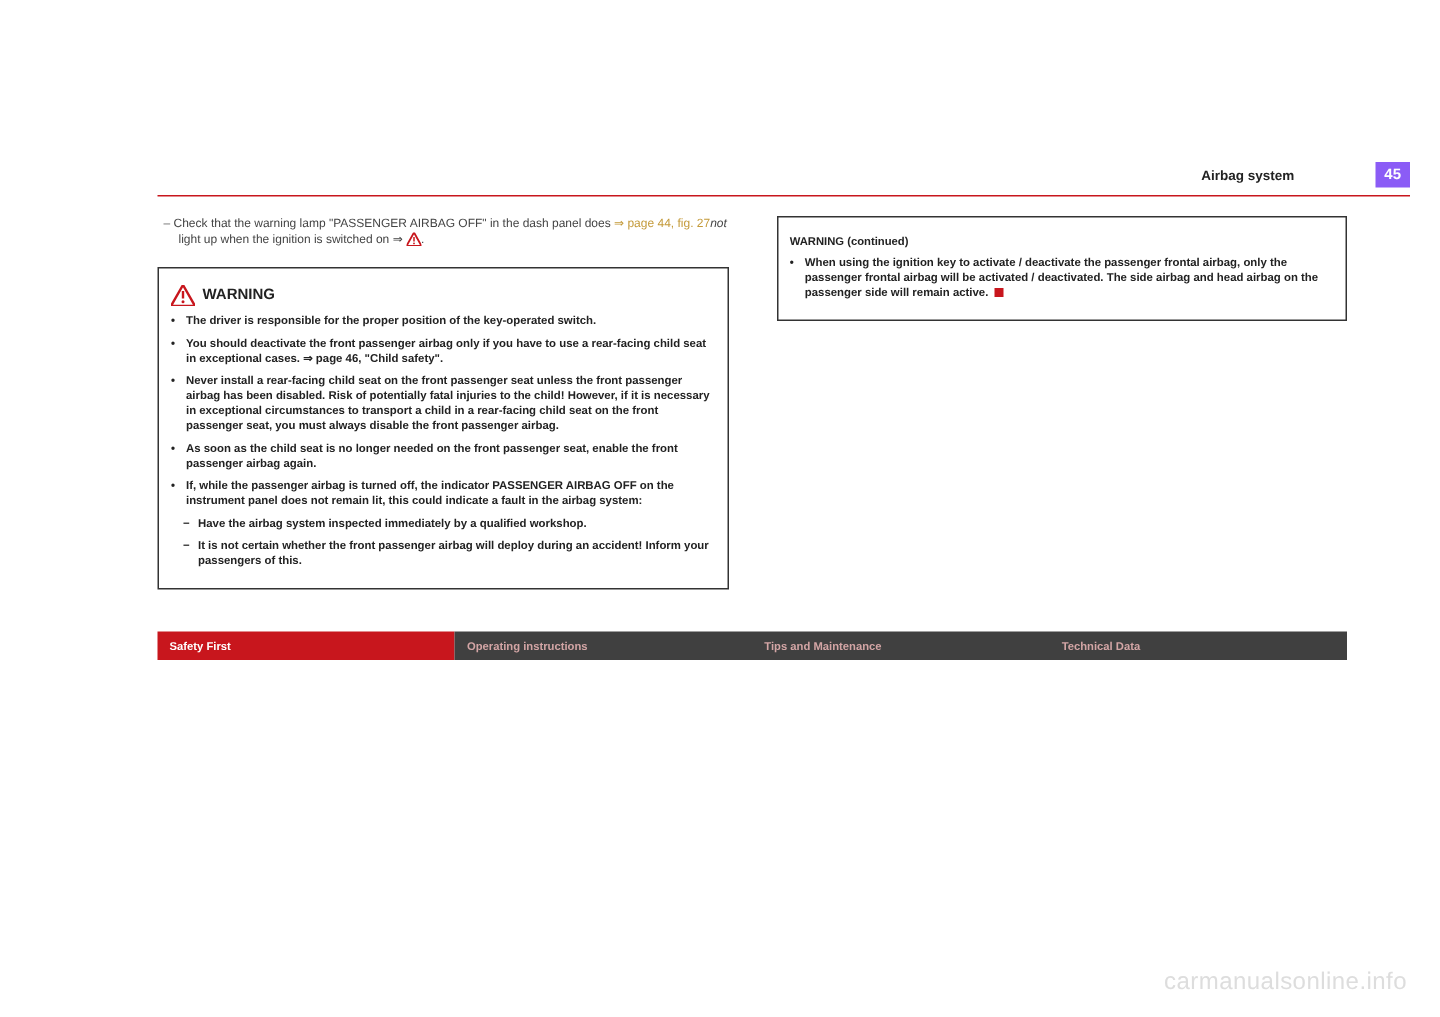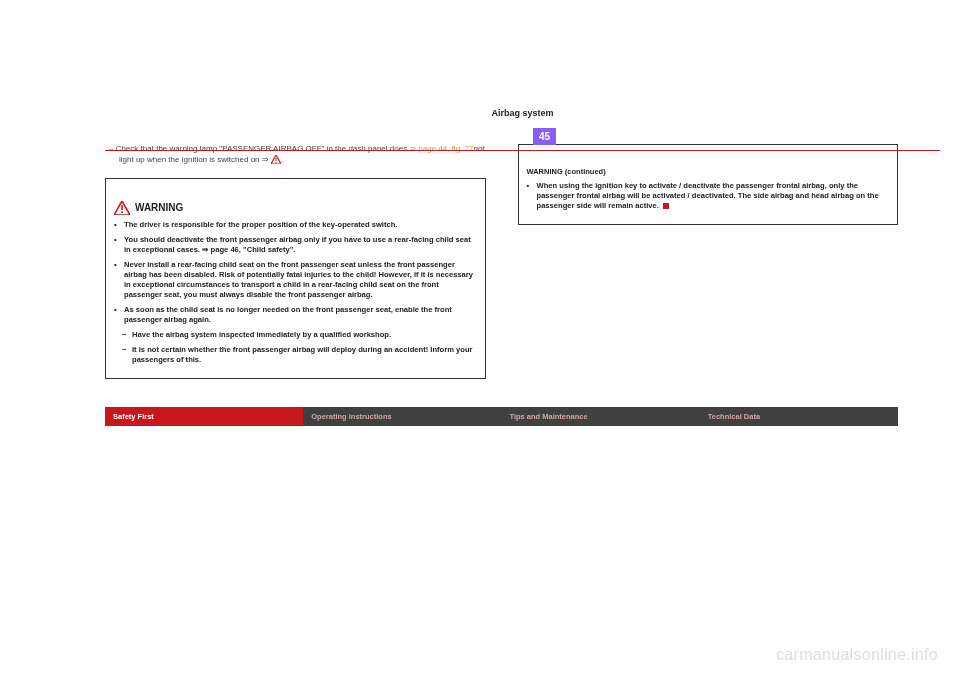--- a/index.html
+++ b/index.html
@@ -21,21 +21,20 @@
       left: 0;
       right: 0;
       padding: 0 20px 0 105px;
     }
     .header-row {
       display: flex;
       justify-content: flex-end;
       align-items: center;
       gap: 10px;
       padding-bottom: 3px;
-      flex-direction: column;
     }
     .section-title {
       font-size: 9px;
       font-weight: bold;
       color: #222;
     }
     .page-number {
       background: #8b5cf6;
       color: #fff;
       font-weight: bold;
@@ -66,21 +65,21 @@
     }
     .instr .dash { color: #666; }
     .link { color: #c49a3a; }
     .ital { font-style: italic; }
     .tri-icon {
       display:inline-block;
       vertical-align: middle;
     }
     .warning-box {
       border: 1px solid #333;
-      padding: 22px 8px 8px 8px;
+      padding: 11px 8px 8px 8px;
     }
     .warning-header {
       display: flex;
       align-items: center;
       gap: 5px;
       margin-bottom: 5px;
       text-align: center;
     }
     .warn-tri {
       width: 16px;
@@ -193,20 +192,21 @@
               <line x1="8" y1="4" x2="8" y2="9" stroke="#c8161d" stroke-width="1.6"></line>
               <circle cx="8" cy="11.2" r="1" fill="#c8161d"></circle>
             </svg>
           <span class="warning-title">WARNING</span>
         </div>
         <ul>
           <li class="bullet">The driver is responsible for the proper position of the key-operated switch.</li>
           <li class="bullet">You should deactivate the front passenger airbag only if you have to use a rear-facing child seat in exceptional cases. ⇒ page 46, "Child safety".</li>
           <li class="bullet">Never install a rear-facing child seat on the front passenger seat unless the front passenger airbag has been disabled. Risk of potentially fatal injuries to the child! However, if it is necessary in exceptional circumstances to transport a child in a rear-facing child seat on the front passenger seat, you must always disable the front passenger airbag.</li>
           <li class="bullet">As soon as the child seat is no longer needed on the front passenger seat, enable the front passenger airbag again.</li>
+          <li class="bullet">If, while the passenger airbag is turned off, the indicator PASSENGER AIRBAG OFF on the instrument panel does not remain lit, this could indicate a fault in the airbag system:</li>
           <li class="sub">Have the airbag system inspected immediately by a qualified workshop.</li>
           <li class="sub">It is not certain whether the front passenger airbag will deploy during an accident! Inform your passengers of this.</li>
         </ul>
       </div>
 
     </div>
 
     <div class="col">
       <div class="warning-box wb">
         <div class="warning-cont-title">WARNING (continued)</div>

